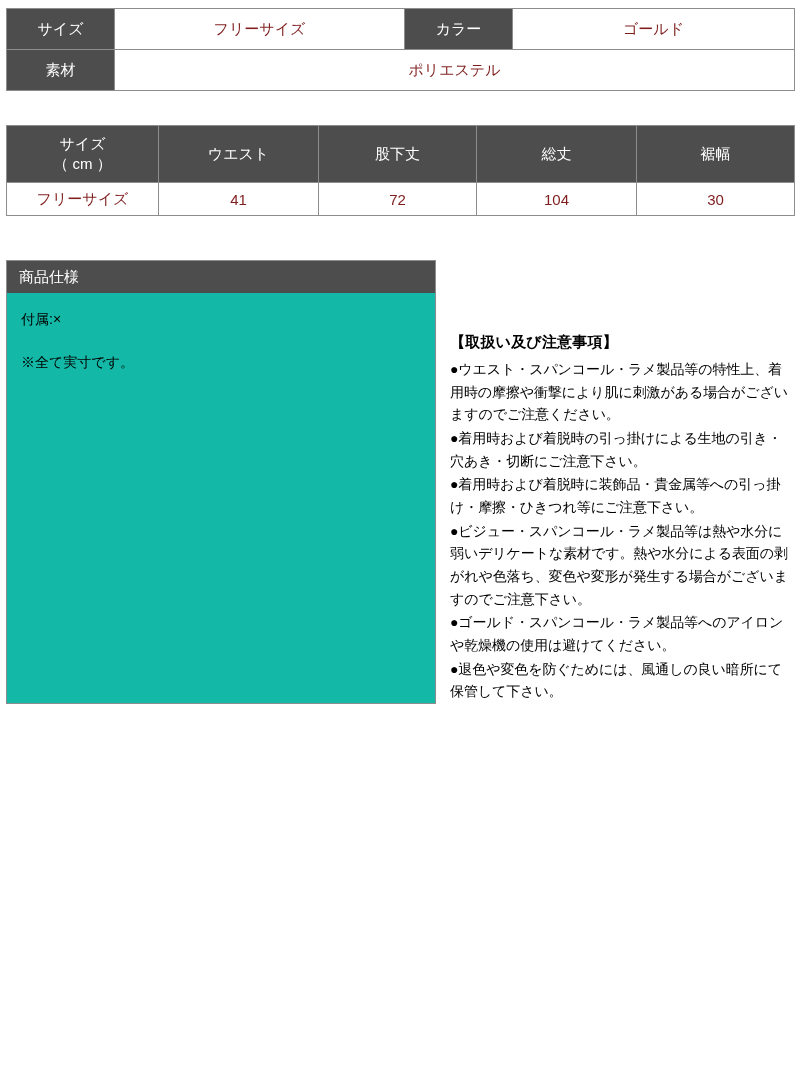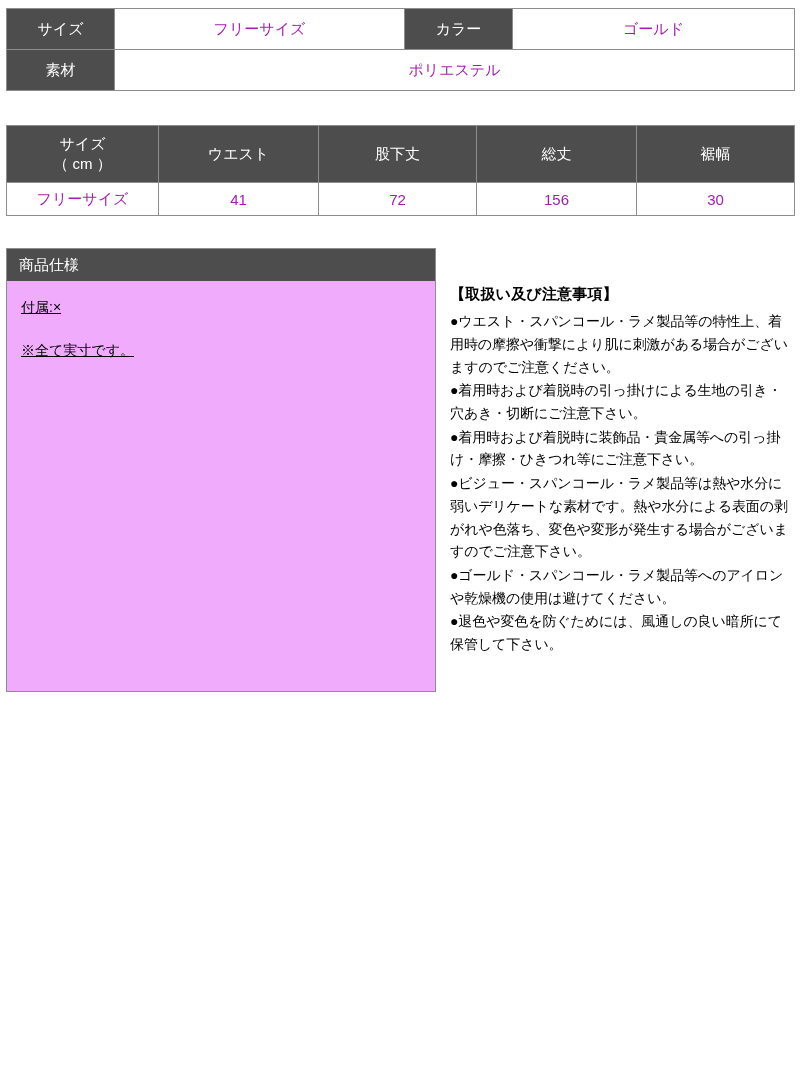--- a/index.html
+++ b/index.html
@@ -35,21 +35,21 @@
     text-align: center;
     vertical-align: middle;
     padding: 0;
   }
   .hdr-cell {
     background: #4d4d4d;
     color: #ffffff;
   }
   .val-cell {
     background: #ffffff;
-    color: #a21caf;
+    color: #7f1d1d;
   }
 
   
   .spec-table td {
     height: 40px;
   }
 
   
   .measure-wrap {
     margin-top: 34px;
@@ -57,23 +57,23 @@
   .measure-table td {
     height: 32px;
   }
   .measure-table .head-row td {
     height: 56px;
     line-height: 1.35;
   }
 
   
   .lower {
-    margin-top: 32px;
+    margin-top: 44px;
     display: flex;
-    align-items: center;
+    align-items: flex-end;
   }
   .left-col {
     width: 430px;
     flex: 0 0 430px;
   }
   .spacer-col {
     width: 14px;
     flex: 0 0 14px;
   }
   .right-col {
@@ -88,27 +88,26 @@
   .panel-title {
     background: #4d4d4d;
     color: #ffffff;
     font-size: 15px;
     height: 32px;
     line-height: 32px;
     padding-left: 12px;
     box-sizing: border-box;
   }
   .panel-body {
-    background: #f0abfc;
+    background: #14b8a6;
     height: 410px;
     padding: 16px 14px 0 14px;
     box-sizing: border-box;
     font-size: 14px;
     line-height: 1.5;
-    text-decoration: underline;
   }
   .panel-body p {
     margin: 0 0 22px 0;
   }
 
   .notes-title {
     font-size: 15px;
     font-weight: bold;
     margin: 0 0 6px 0;
     letter-spacing: 0.2px;
@@ -166,21 +165,21 @@
           </td>
           <td class="hdr-cell">ウエスト</td>
           <td class="hdr-cell">股下丈</td>
           <td class="hdr-cell">総丈</td>
           <td class="hdr-cell">裾幅</td>
         </tr>
         <tr>
           <td class="val-cell">フリーサイズ</td>
           <td class="val-cell">41</td>
           <td class="val-cell">72</td>
-          <td class="val-cell">156</td>
+          <td class="val-cell">104</td>
           <td class="val-cell">30</td>
         </tr>
       </tbody>
     </table>
   </div>
 
   <div class="lower">
 
     <div class="left-col">
       <div class="panel">

